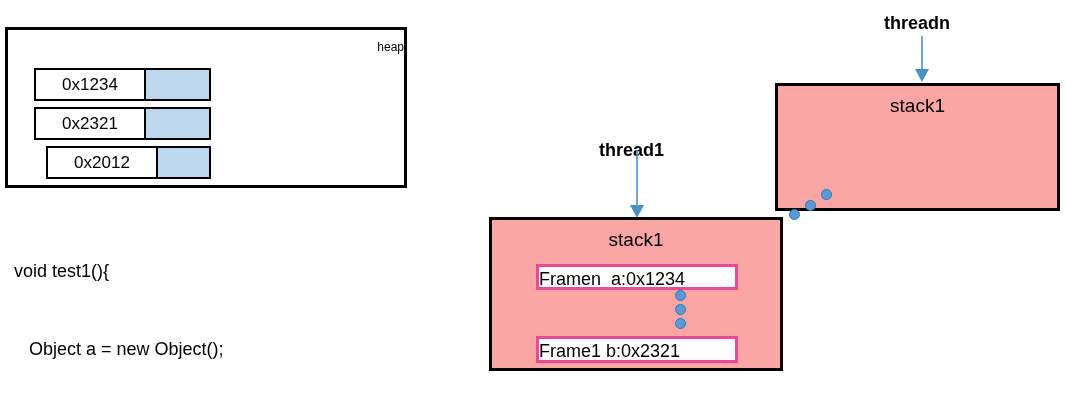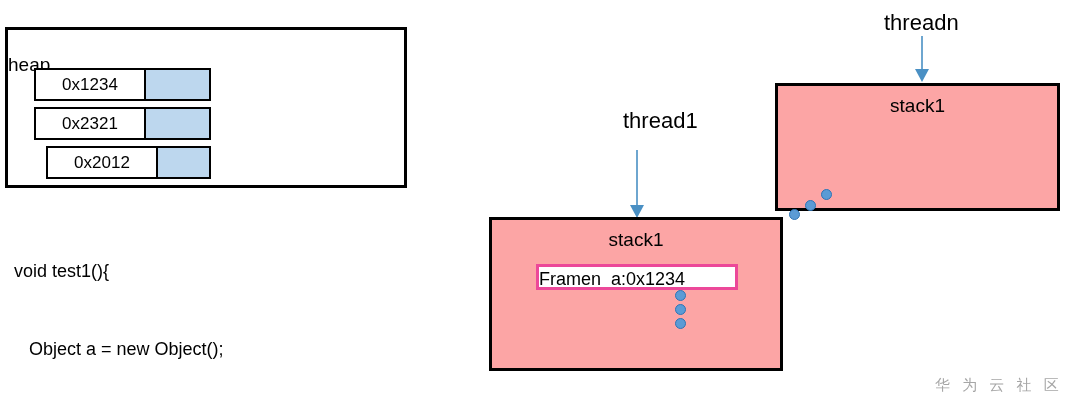--- a/index.html
+++ b/index.html
@@ -24,24 +24,24 @@
     top: 27px;
     width: 402px;
     height: 161px;
     border: 3px solid #000000;
     box-sizing: border-box;
     background: #ffffff;
   }
   .heap-title {
     position: absolute;
     left: 0;
-    top: 23px;
+    top: 5px;
     width: 100%;
-    text-align: left;
-    font-size: 19px;
+    text-align: right;
+    font-size: 12px;
     line-height: 24px;
   }
   .heap-row {
     position: absolute;
     left: 26px;
     width: 177px;
     height: 33px;
     display: flex;
     box-sizing: border-box;
     justify-content: flex-end;
@@ -124,26 +124,26 @@
   .dots-vertical .dot.d2 { left: 0; top: 28px; }
 
   .dots-diagonal { position: absolute; left: 789px; top: 189px; }
   .dots-diagonal .dot.d0 { left: 0;    top: 20px; }
   .dots-diagonal .dot.d1 { left: 16px; top: 11px; }
   .dots-diagonal .dot.d2 { left: 32px; top: 0; }
 
   
   .thread-label {
     position: absolute;
-    font-size: 22px;
-    font-weight: normal;
+    font-size: 18px;
+    font-weight: bold;
     line-height: 22px;
     white-space: nowrap;
   }
-  .thread-label.t1 { left: 599px; top: 110px; margin-left: 24px; }
+  .thread-label.t1 { left: 599px; top: 139px; }
   .thread-label.tn { left: 884px; top: 12px;  }
   .arrow-svg { position: absolute; }
   .arrow-svg.a1 { left: 625px; top: 150px; }
   .arrow-svg.an { left: 910px; top: 36px;  }
 
   
   .watermark {
     position: absolute;
     left: 935px;
     top: 376px;
@@ -205,23 +205,23 @@
 
   <div class="thread-label t1">thread1</div>
   <svg class="arrow-svg a1" width="24" height="70" viewBox="0 0 24 70">
     <line x1="12" y1="0" x2="12" y2="56" stroke="#4a90c4" stroke-width="1.6"></line>
     <polygon points="5,55 19,55 12,68" fill="#4a90c4"></polygon>
   </svg>
 
   <div class="stack-box bottom">
     <div class="stack-title">stack1</div>
     <div class="frame-box f-top">Framen  a:0x1234</div>
+    <div class="frame-box f-bottom">Frame1 b:0x2321</div>
   </div>
 
   <div class="dots-vertical">
     <div class="dot d0"></div>
     <div class="dot d1"></div>
     <div class="dot d2"></div>
   </div>
 
-  <div class="watermark">华 为 云 社 区</div>
 
 </div>
 
 </body></html>

